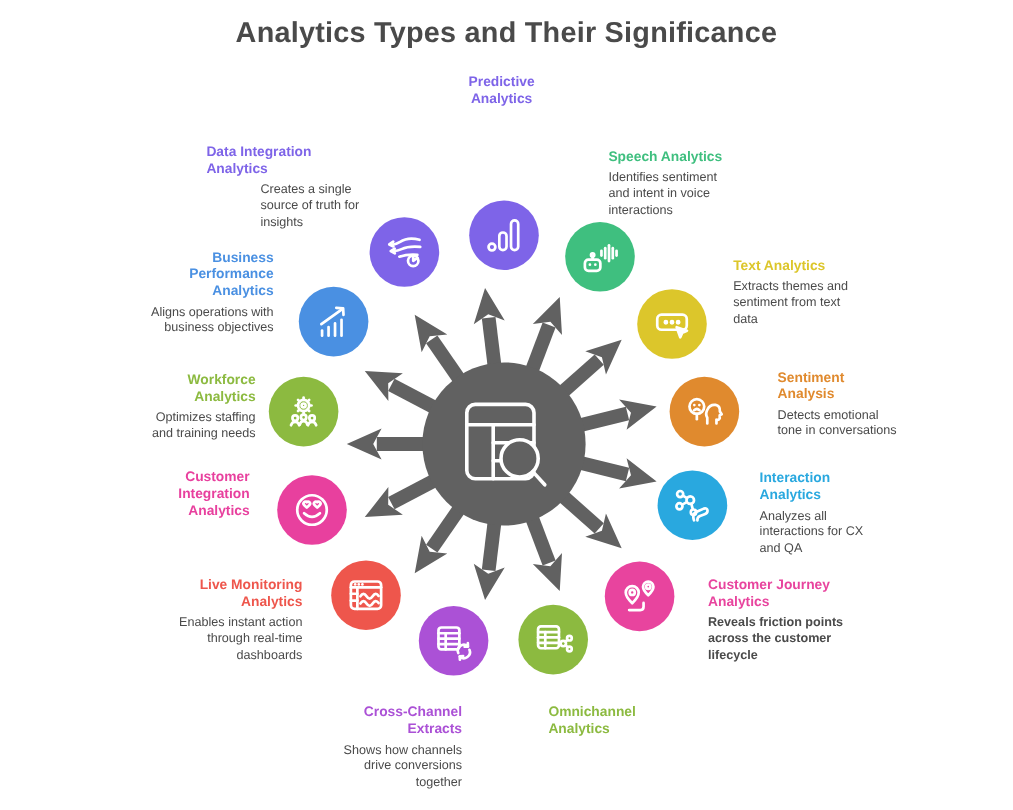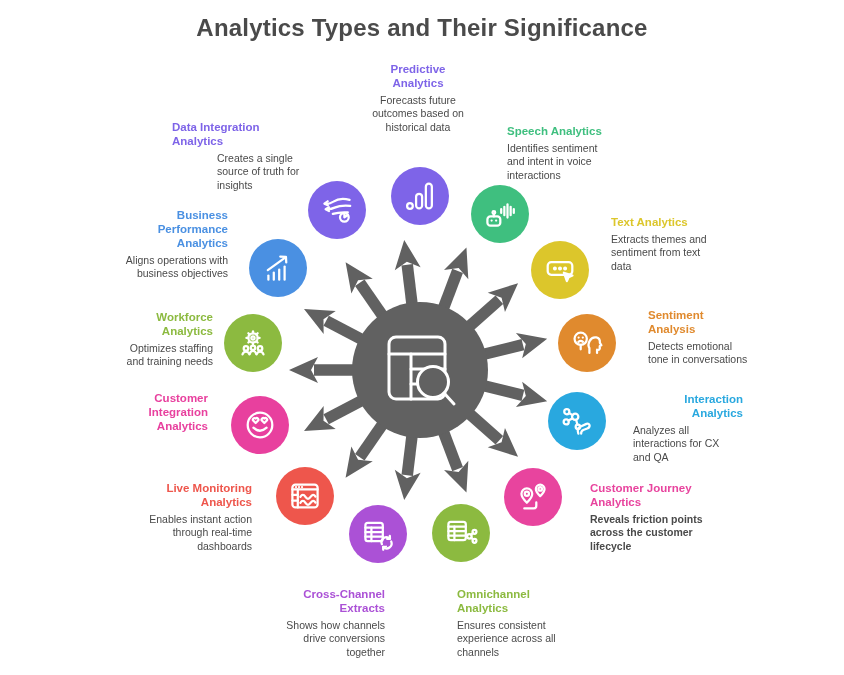--- a/index.html
+++ b/index.html
@@ -37,21 +37,20 @@
         <svg viewBox="0 0 24 24" fill="none" stroke="#FFFFFF" stroke-width="1.5" stroke-linecap="round" stroke-linejoin="round">
           <circle cx="5.3" cy="18.6" r="1.9"></circle>
           <rect x="9.4" y="10.5" width="4" height="9.8" rx="2"></rect>
           <rect x="15.9" y="3.8" width="4" height="16.5" rx="2"></rect>
         </svg>
       </span>
     </div>
     <div class="label" style="left: 353px; top: 62px; width: 130px; text-align: center;">
       <h3 style="color: rgb(126, 100, 232);">Predictive
 Analytics</h3>
-      <p style="width: 100px; margin-left: auto; margin-right: auto;">Forecasts future outcomes based on historical data</p>
     </div>
     <div class="badge" style="left: 471px; top: 185px; background: rgb(63, 191, 127);">
       <span>
         <svg viewBox="0 0 24 24" fill="none" stroke="#FFFFFF" stroke-width="1.5" stroke-linecap="round" stroke-linejoin="round">
           <rect x="3.6" y="13.6" width="8.6" height="6.2" rx="2"></rect>
           <line x1="6.4" y1="16.4" x2="6.4" y2="16.4"></line>
           <line x1="9.4" y1="16.4" x2="9.4" y2="16.4"></line>
           <line x1="7.9" y1="13.6" x2="7.9" y2="11.9"></line>
           <circle cx="7.9" cy="11" r="0.9"></circle>
           <line x1="12.8" y1="8.7" x2="12.8" y2="11.3"></line>
@@ -106,21 +105,21 @@
           <circle cx="4.8" cy="12.6" r="1.7"></circle>
           <line x1="6.7" y1="6.7" x2="9" y2="8.1"></line>
           <line x1="6.3" y1="11.7" x2="8.9" y2="10.3"></line>
           <line x1="11.4" y1="11.2" x2="12.2" y2="14.2"></line>
           <circle cx="12.6" cy="15.9" r="1.5"></circle>
           <path d="M12.9,20.4 Q11.7,16.9 14.1,15.8 L18.3,13.9 Q20.2,13.4 20.4,15 Q20.5,16.4 18.8,17 L16.2,18 Q14.6,18.7 14.8,20.4"></path>
         </svg>
       </span>
     </div>
     <div class="label" style="left: 633px; top: 392px; width: 110px; text-align: left;">
-      <h3 style="color: rgb(41, 168, 223); text-align: right;">Interaction
+      <h3 style="color: rgb(41, 168, 223);">Interaction
 Analytics</h3>
       <p style="width: 95px;">Analyzes all interactions for CX and QA</p>
     </div>
     <div class="badge" style="left: 504px; top: 468px; background: rgb(232, 68, 158);">
       <span>
         <svg viewBox="0 0 24 24" fill="none" stroke="#FFFFFF" stroke-width="1.5" stroke-linecap="round" stroke-linejoin="round">
           <path d="M7.9,6.3 C5.9,6.3 4.3,7.9 4.3,9.9 C4.3,12.4 7.9,15.8 7.9,15.8 C7.9,15.8 11.5,12.4 11.5,9.9 C11.5,7.9 9.9,6.3 7.9,6.3 Z"></path>
           <circle cx="7.9" cy="9.8" r="1.4"></circle>
           <path d="M16.8,3.8 C15.2,3.8 13.9,5.1 13.9,6.7 C13.9,8.7 16.8,11.4 16.8,11.4 C16.8,11.4 19.7,8.7 19.7,6.7 C19.7,5.1 18.4,3.8 16.8,3.8 Z"></path>
           <circle cx="16.8" cy="6.6" r="1.2"></circle>
@@ -145,21 +144,20 @@
           <circle cx="21" cy="11.2" r="1.3"></circle>
           <circle cx="21" y="0" cy="17.2" r="1.3"></circle>
           <line x1="18.8" y1="13.2" x2="19.9" y2="12.1"></line>
           <line x1="18.9" y1="15.1" x2="19.9" y2="16.2"></line>
         </svg>
       </span>
     </div>
     <div class="label" style="left: 457px; top: 587px; width: 112px; text-align: left;">
       <h3 style="color: rgb(140, 186, 64);">Omnichannel
 Analytics</h3>
-      <p style="width: 112px;">Ensures consistent experience across all channels</p>
     </div>
     <div class="badge" style="left: 349px; top: 505px; background: rgb(171, 81, 214);">
       <span>
         <svg viewBox="0 0 24 24" fill="none" stroke="#FFFFFF" stroke-width="1.5" stroke-linecap="round" stroke-linejoin="round">
           <rect x="3.6" y="4.6" width="11.6" height="12.2" rx="1.6"></rect>
           <line x1="3.6" y1="7.8" x2="15.2" y2="7.8"></line>
           <line x1="7.6" y1="7.8" x2="7.6" y2="16.8"></line>
           <line x1="3.6" y1="10.8" x2="15.2" y2="10.8"></line>
           <line x1="3.6" y1="13.8" x2="15.2" y2="13.8"></line>
           <path d="M14.6,18.8 A3.3,3.3 0 0 1 19.9,15.1"></path>

